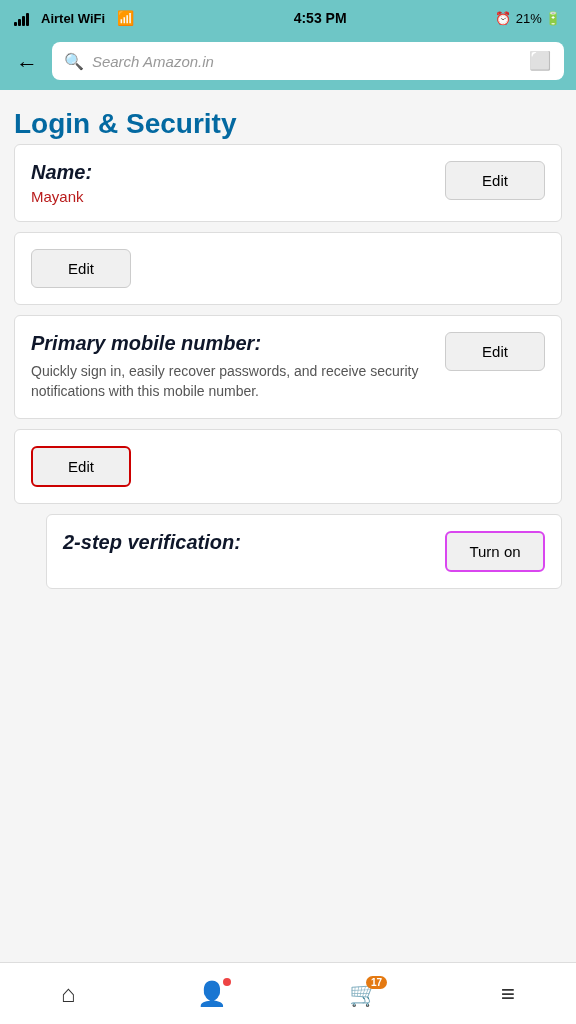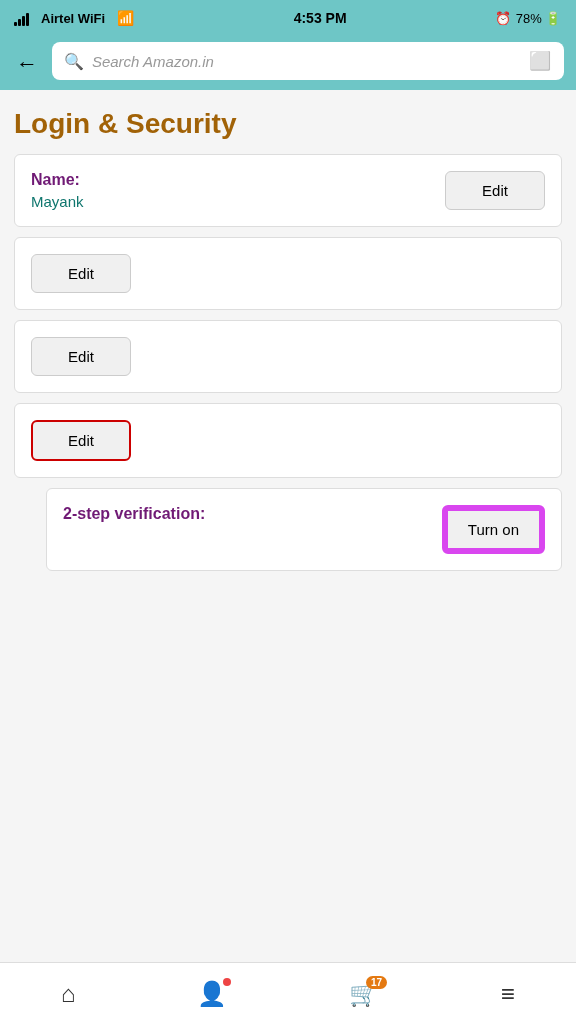--- a/index.html
+++ b/index.html
@@ -111,51 +111,52 @@
 
     
     .page-content {
       background: #f5f5f5;
       padding: 18px 14px 80px 14px;
     }
 
     .page-title {
       font-size: 28px;
       font-weight: 700;
-      color: #a16207;
-      margin-bottom: 14px;
+      color: #0369a1;
+      margin-bottom: 4px;
     }
 
     
     .card {
       background: #fff;
       border: 1px solid #ddd;
       border-radius: 6px;
       padding: 16px;
       margin-bottom: 10px;
       display: flex;
       justify-content: space-between;
       align-items: flex-start;
     }
 
     .card-left {
       flex: 1;
       padding-right: 16px;
     }
 
     .card-label {
-      font-size: 16px;
+      font-size: 20px;
       font-weight: 700;
-      color: #701a75;
+      color: #0f172a;
       margin-bottom: 4px;
+      font-style: italic;
     }
 
     .card-value {
       font-size: 15px;
-      color: #0f766e;
+      color: #b91c1c;
     }
 
     .card-description {
       font-size: 14px;
       color: #555;
       margin-top: 6px;
       line-height: 1.45;
     }
 
     
@@ -184,21 +185,21 @@
       cursor: pointer;
       min-width: 100px;
       text-align: center;
       white-space: nowrap;
       align-self: flex-start;
     }
 
     
     .turnon-button {
       background: #f0f0f0;
-      border: 6px solid #d946ef;
+      border: 2px solid #d946ef;
       border-radius: 6px;
       padding: 10px 20px;
       font-size: 15px;
       color: #000;
       cursor: pointer;
       min-width: 100px;
       text-align: center;
       white-space: nowrap;
       align-self: flex-start;
     }
@@ -270,21 +271,21 @@
       <span style="height:7px"></span>
       <span style="height:10px"></span>
       <span style="height:13px"></span>
     </div>
     <span>Airtel WiFi</span>
     <span style="font-size:14px">📶</span>
   </div>
   <div class="status-center">4:53 PM</div>
   <div class="status-right">
     <span>⏰</span>
-    <span>78%</span>
+    <span>21%</span>
     <span style="font-size:13px">🔋</span>
   </div>
 </div>
 
 <div class="search-bar-container">
   <button class="back-button">←</button>
   <div class="search-bar">
     <span class="search-icon-wrap">🔍</span>
     <span class="search-placeholder">Search Amazon.in</span>
     <span class="scan-icon">⬜</span>
@@ -300,20 +301,24 @@
       <div class="card-value">Mayank</div>
     </div>
     <button class="edit-button">Edit</button>
   </div>
 
   <div class="card">
     <button class="edit-button">Edit</button>
   </div>
 
   <div class="card">
+    <div class="card-left">
+      <div class="card-label">Primary mobile number:</div>
+      <div class="card-description">Quickly sign in, easily recover passwords, and receive security notifications with this mobile number.</div>
+    </div>
     <button class="edit-button">Edit</button>
   </div>
 
   <div class="card">
     <button class="card-password-edit">Edit</button>
   </div>
 
   <div class="card" style="min-height: 70px; overflow: hidden; margin-left: 32px;">
     <div class="card-left">
       <div class="card-label">2-step verification:</div>

